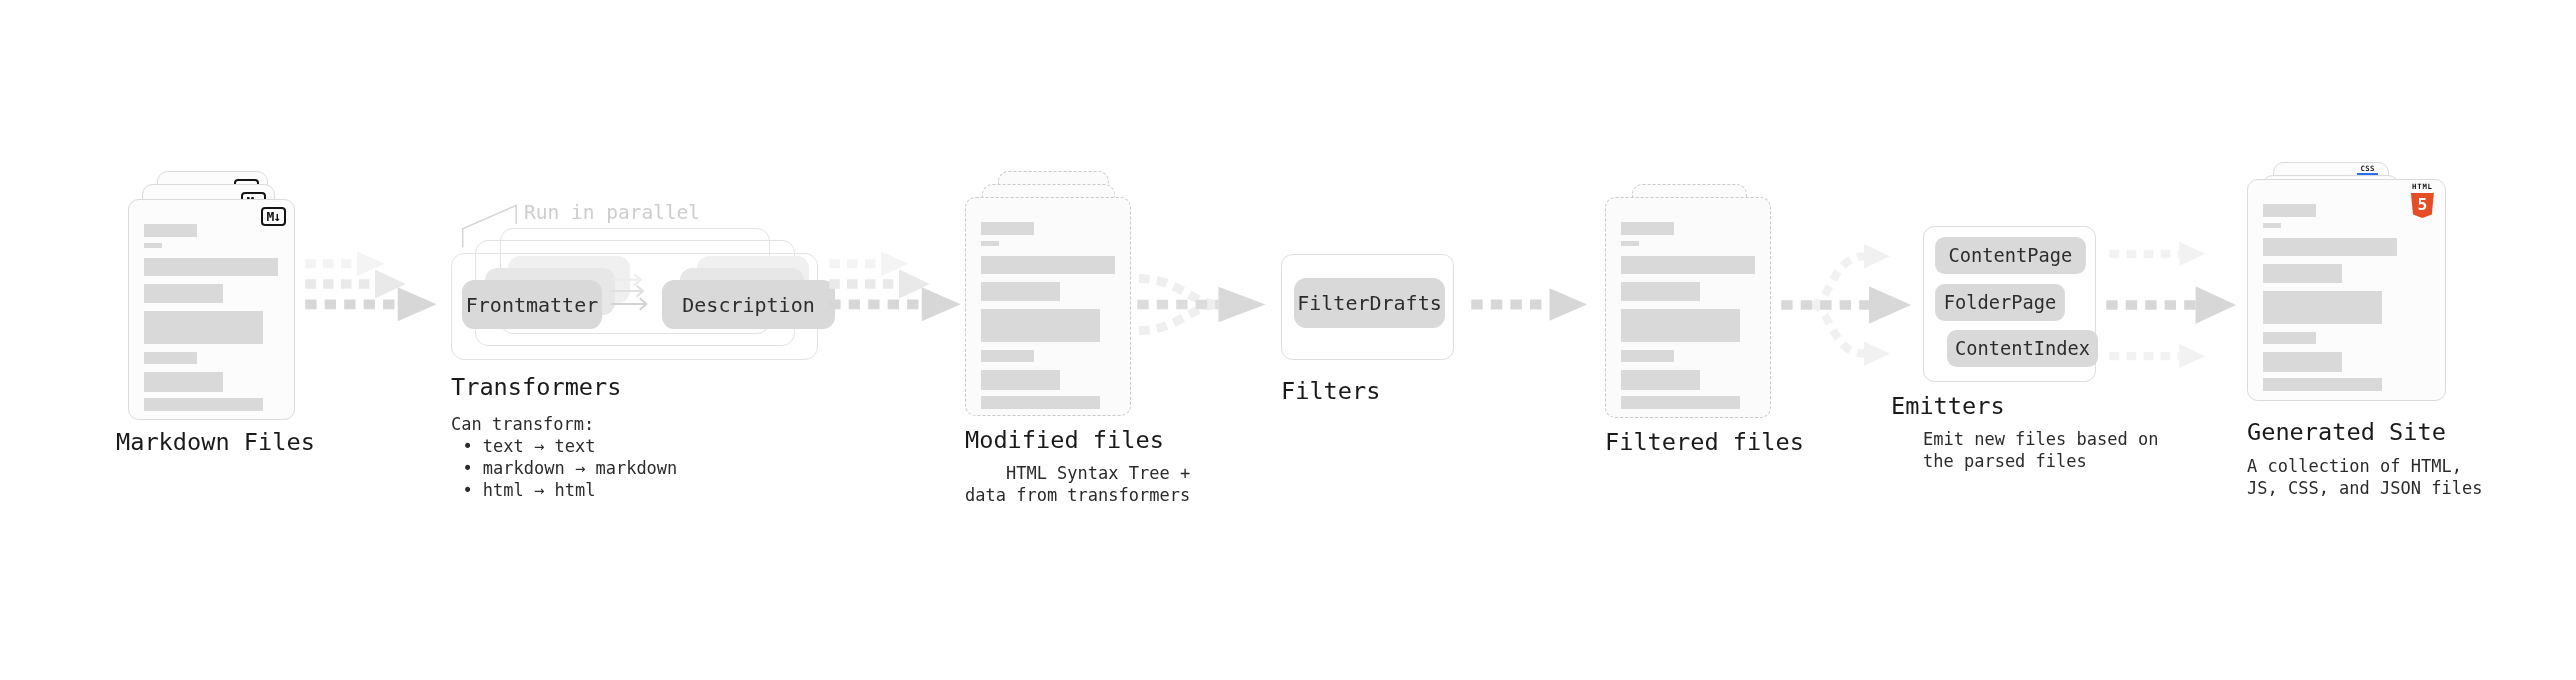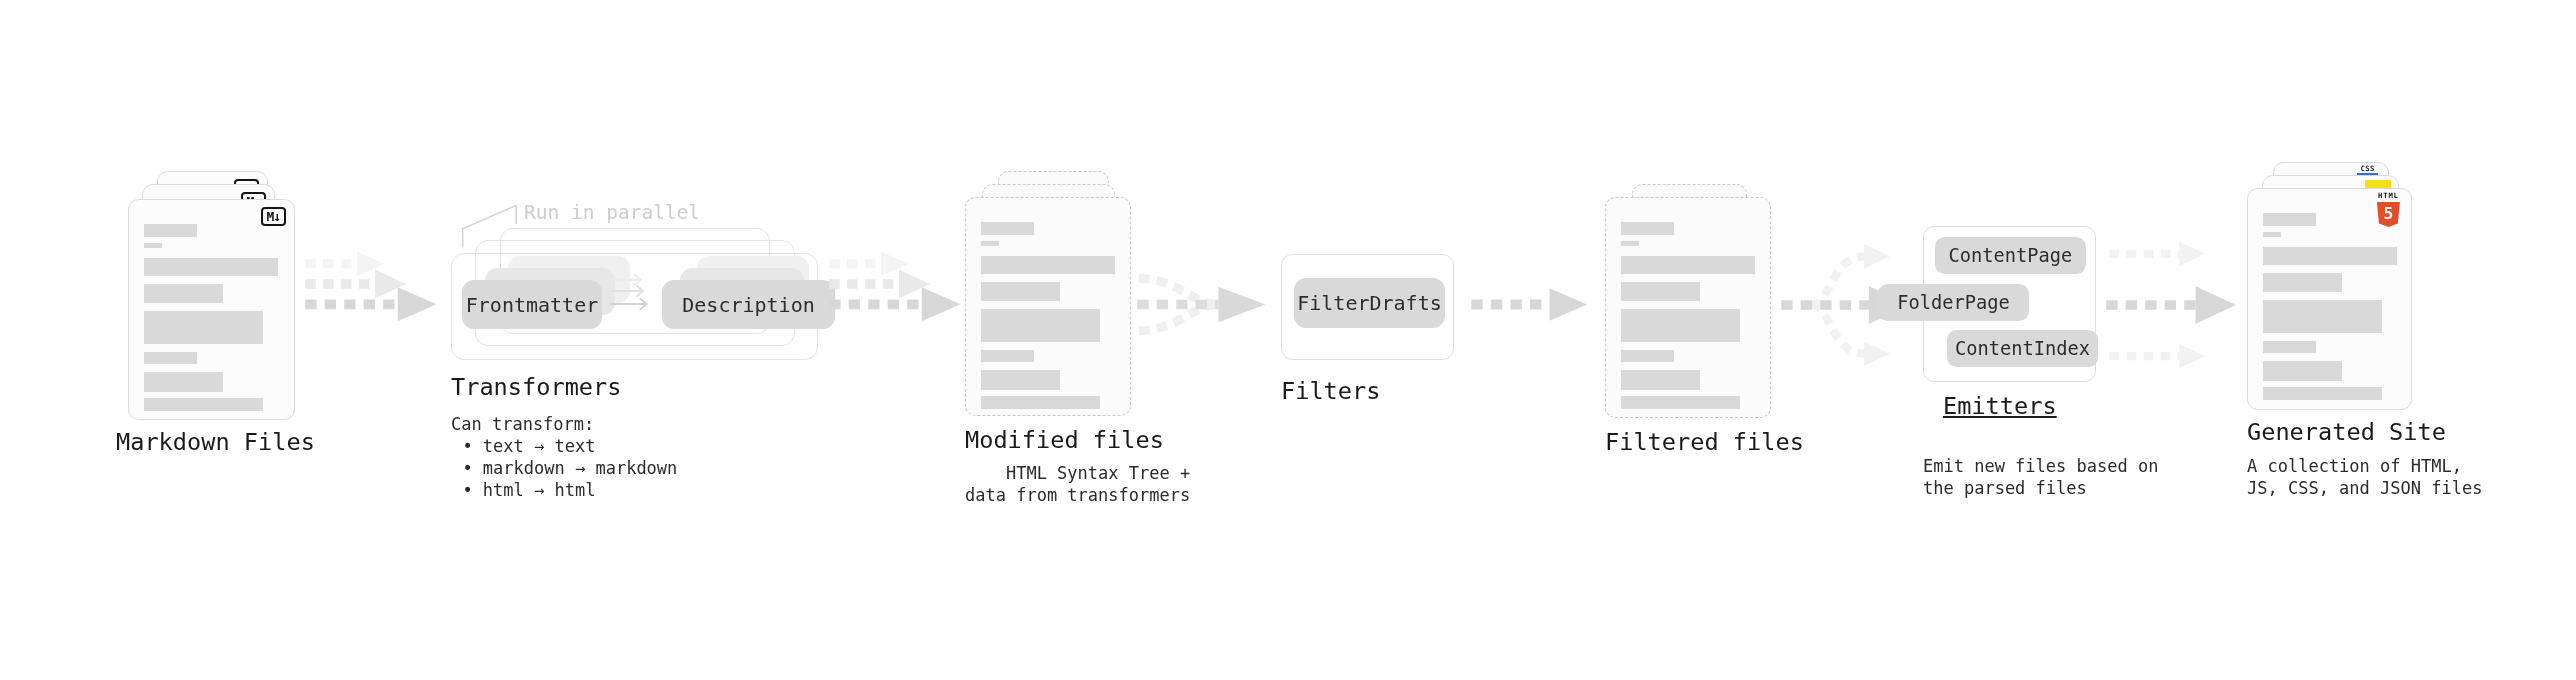--- a/index.html
+++ b/index.html
@@ -216,24 +216,24 @@
     <path d="M42,85 C64,85 66,25 106,25" stroke="#f1f1f1" stroke-width="10" stroke-dasharray="12 9" fill="none"></path>
     <polygon points="106,10 138,25 106,40" fill="#f1f1f1"></polygon>
     <path d="M42,85 C64,85 66,145 106,145" stroke="#f1f1f1" stroke-width="10" stroke-dasharray="12 9" fill="none"></path>
     <polygon points="106,130 138,145 106,160" fill="#f1f1f1"></polygon>
     <line x1="4" y1="85" x2="112" y2="85" stroke="#d8d8d8" stroke-width="12" stroke-dasharray="14 10"></line>
     <polygon points="112,62 164,85 112,108" fill="#d8d8d8"></polygon>
   </svg>
 
   <div class="panel" style="left:1923px;top:226px;width:173px;height:156px;"></div>
   <div class="pill small" style="left:1935px;top:237px;width:151px;height:37px;">ContentPage</div>
-  <div class="pill small" style="left:1878px;top:284px;width:151px;height:37px;">FolderPage</div>
+  <div class="pill small" style="left:1935px;top:284px;width:130px;height:37px;">FolderPage</div>
   <div class="pill small" style="left:1935px;top:330px;width:151px;height:37px;margin-left:12px;">ContentIndex</div>
-  <div class="sec-label" style="left:1943px;top:392px;text-decoration:underline;">Emitters</div>
-  <div class="sec-desc" style="left:1923px;top:428px;margin-top:27px;">
+  <div class="sec-label" style="left:1891px;top:392px;">Emitters</div>
+  <div class="sec-desc" style="left:1923px;top:428px;">
     <div>Emit new files based on</div>
     <div>the parsed files</div>
   </div>
 
   <svg class="abs" style="left:2103px;top:236px;" width="138" height="138" viewBox="0 0 170 170">
     <line x1="8" y1="22" x2="94" y2="22" stroke="#f2f2f2" stroke-width="10" stroke-dasharray="12 9"></line>
     <polygon points="94,7 126,22 94,37" fill="#f2f2f2"></polygon>
     <line x1="4" y1="85" x2="114" y2="85" stroke="#d7d7d7" stroke-width="12" stroke-dasharray="14 10"></line>
     <polygon points="114,62 164,85 114,108" fill="#d7d7d7"></polygon>
     <line x1="8" y1="148" x2="94" y2="148" stroke="#f2f2f2" stroke-width="10" stroke-dasharray="12 9"></line>
@@ -243,21 +243,21 @@
   <div>
     <div class="file-card" style="left:2273px;top:162px;width:116px;height:222px;">
       <div class="css-badge">
         <span class="txt">CSS</span>
         <div class="bar-blue" style="background: rgb(42, 109, 245);"></div>
       </div>
     </div>
     <div class="file-card" style="left:2262px;top:175px;width:137px;height:222px;">
       <div class="js-badge" style="background: rgb(247, 223, 30);"></div>
     </div>
-    <div class="file-card" style="left:2247px;top:188px;width:165px;height:222px;">
+    <div class="file-card" style="left:2247px;top:179px;width:199px;height:222px;">
       <div class="html5-logo">
         <span class="txt">HTML</span>
         <div class="shield" style="background: rgb(228, 77, 38);">5</div>
       </div>
       <div class="bars">
           <div class="bar" style="width: 53px; height: 12.2px; margin-bottom: 6.5px; background: rgb(217, 217, 217);"></div>
           <div class="bar" style="width: 18px; height: 4.9px; margin-bottom: 9.8px; background: rgb(217, 217, 217);"></div>
           <div class="bar" style="width: 134px; height: 18px; margin-bottom: 8.1px; background: rgb(217, 217, 217);"></div>
           <div class="bar" style="width: 79px; height: 19.5px; margin-bottom: 8.1px; background: rgb(217, 217, 217);"></div>
           <div class="bar" style="width: 119px; height: 32.5px; margin-bottom: 8.1px; background: rgb(217, 217, 217);"></div>

